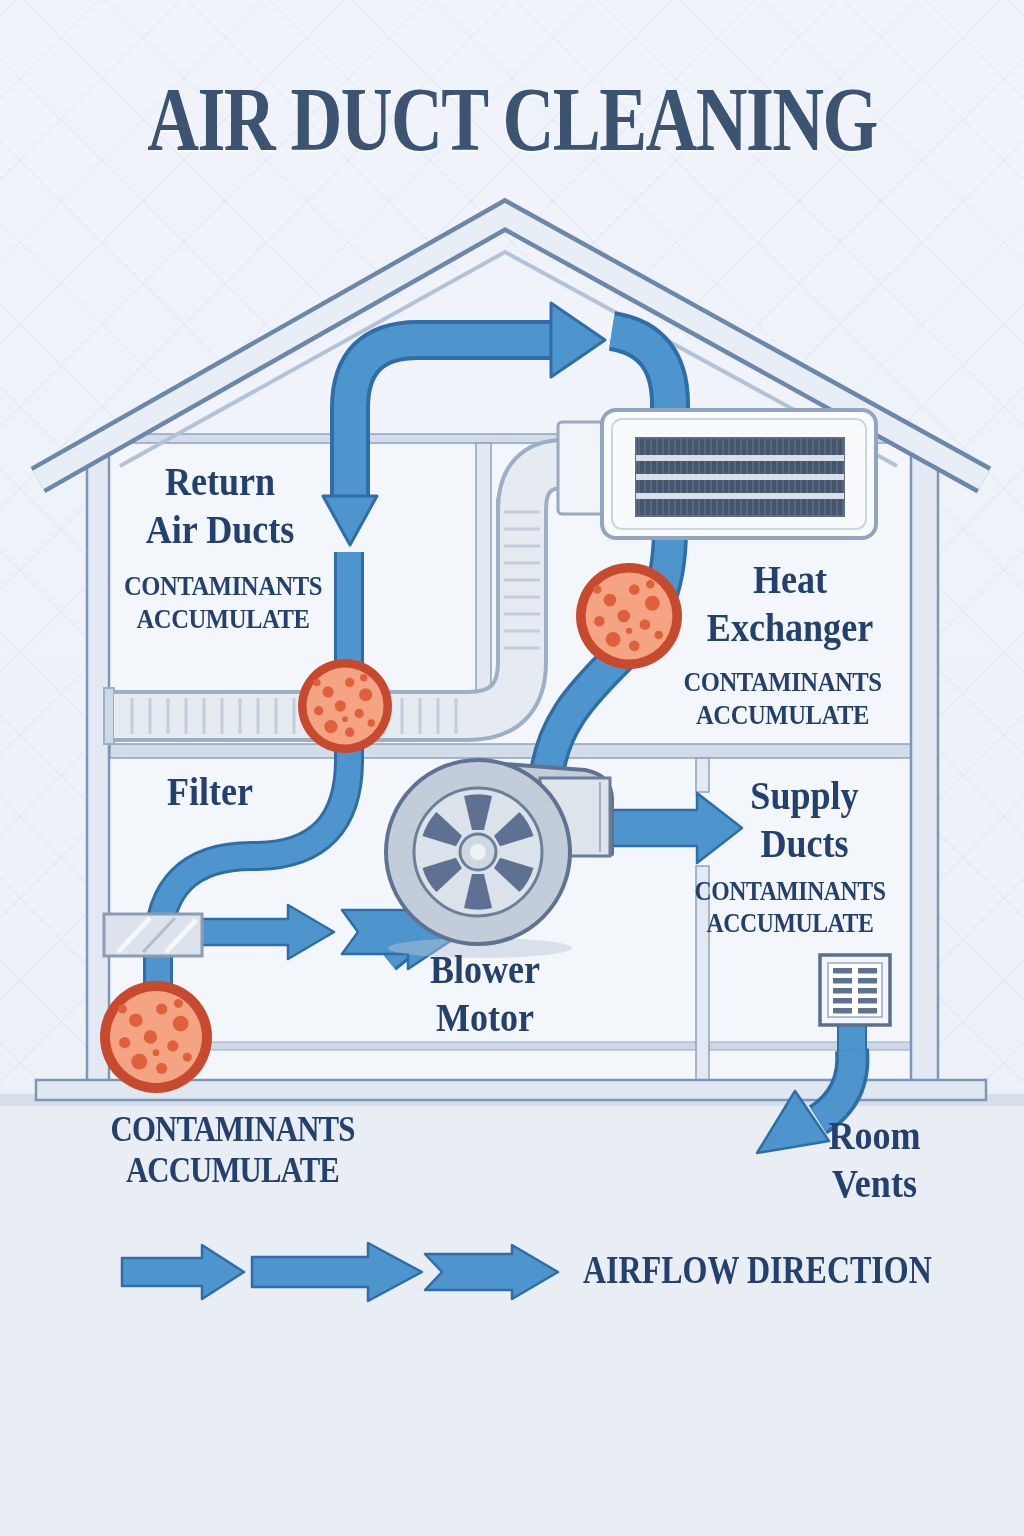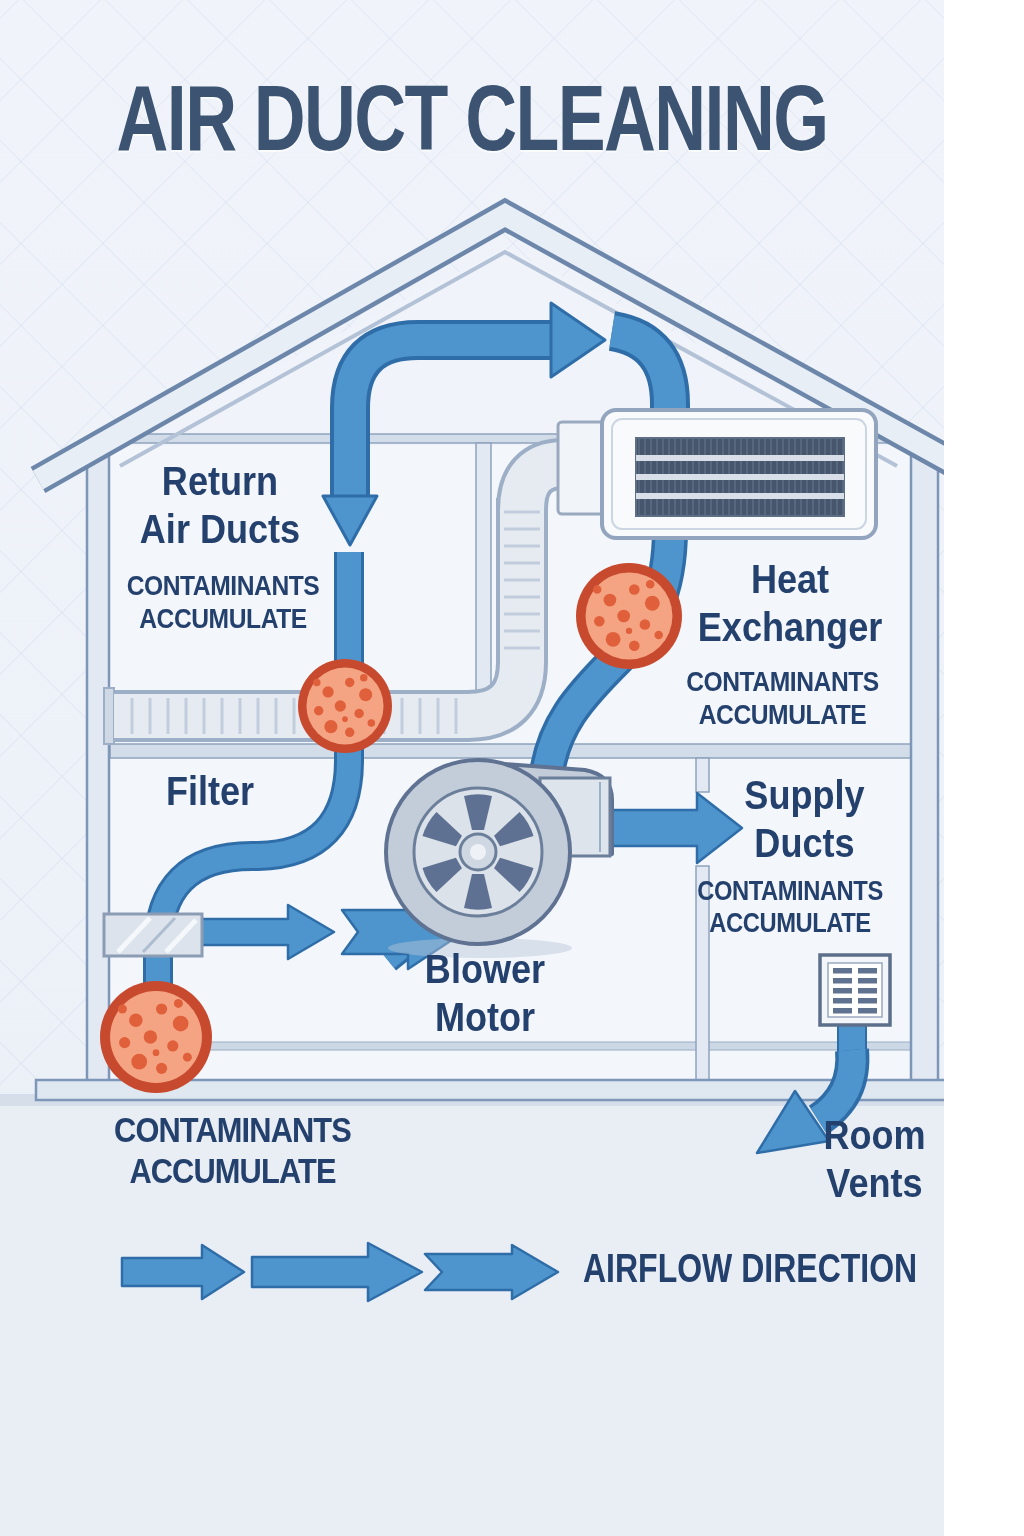--- a/index.html
+++ b/index.html
@@ -6,26 +6,26 @@
     --background:#edf1f8; --navy-text:#24406d; --title-text:#3c5472;
     --arrow-blue:#4e95cd; --arrow-dark:#2f6da8;
     --wall-stroke:#7e96b8; --wall-fill:#e2e9f3; --room-fill:#f3f6fb;
     --metal-fill:#e6ebf2; --metal-stroke:#9dafc6;
     --grille-dark:#46566c; --grille-bar:#d8dfe9;
     --contam-ring:#c84a2e; --contam-fill:#f4a482; --contam-spot:#e0603c;
     --blower-body:#c3cdda; --blower-edge:#5f7292; --slat:#5f7390;
   }
   html,body{margin:0;padding:0;}
   #poster{
-    position:relative;width:944px;height:1536px;overflow:hidden;
+    position:relative;width:1024px;height:1536px;overflow:hidden;
     background:
       repeating-linear-gradient(45deg, rgba(150,175,215,.10) 0 1.5px, transparent 1.5px 58px),
       repeating-linear-gradient(-45deg, rgba(150,175,215,.10) 0 1.5px, transparent 1.5px 58px),
       linear-gradient(180deg,#f0f3fa 0%, #edf1f8 60%, #e9edf5 100%);
-    font-family:Liberation Sans, sans-serif;
+    font-family:Liberation Serif, serif;
   }
   #art{position:absolute;left:0;top:0;}
   .lbl{
     position:absolute; text-align:center; white-space:pre-line;
     color:var(--navy-text); font-weight:700; line-height:1.17;
     transform:scaleX(0.88); transform-origin:center center;
   }
   .title{
     position:absolute; left:0; right:0; top:66px; text-align:center;
     font-size:92px; font-weight:700; letter-spacing:-2px;

